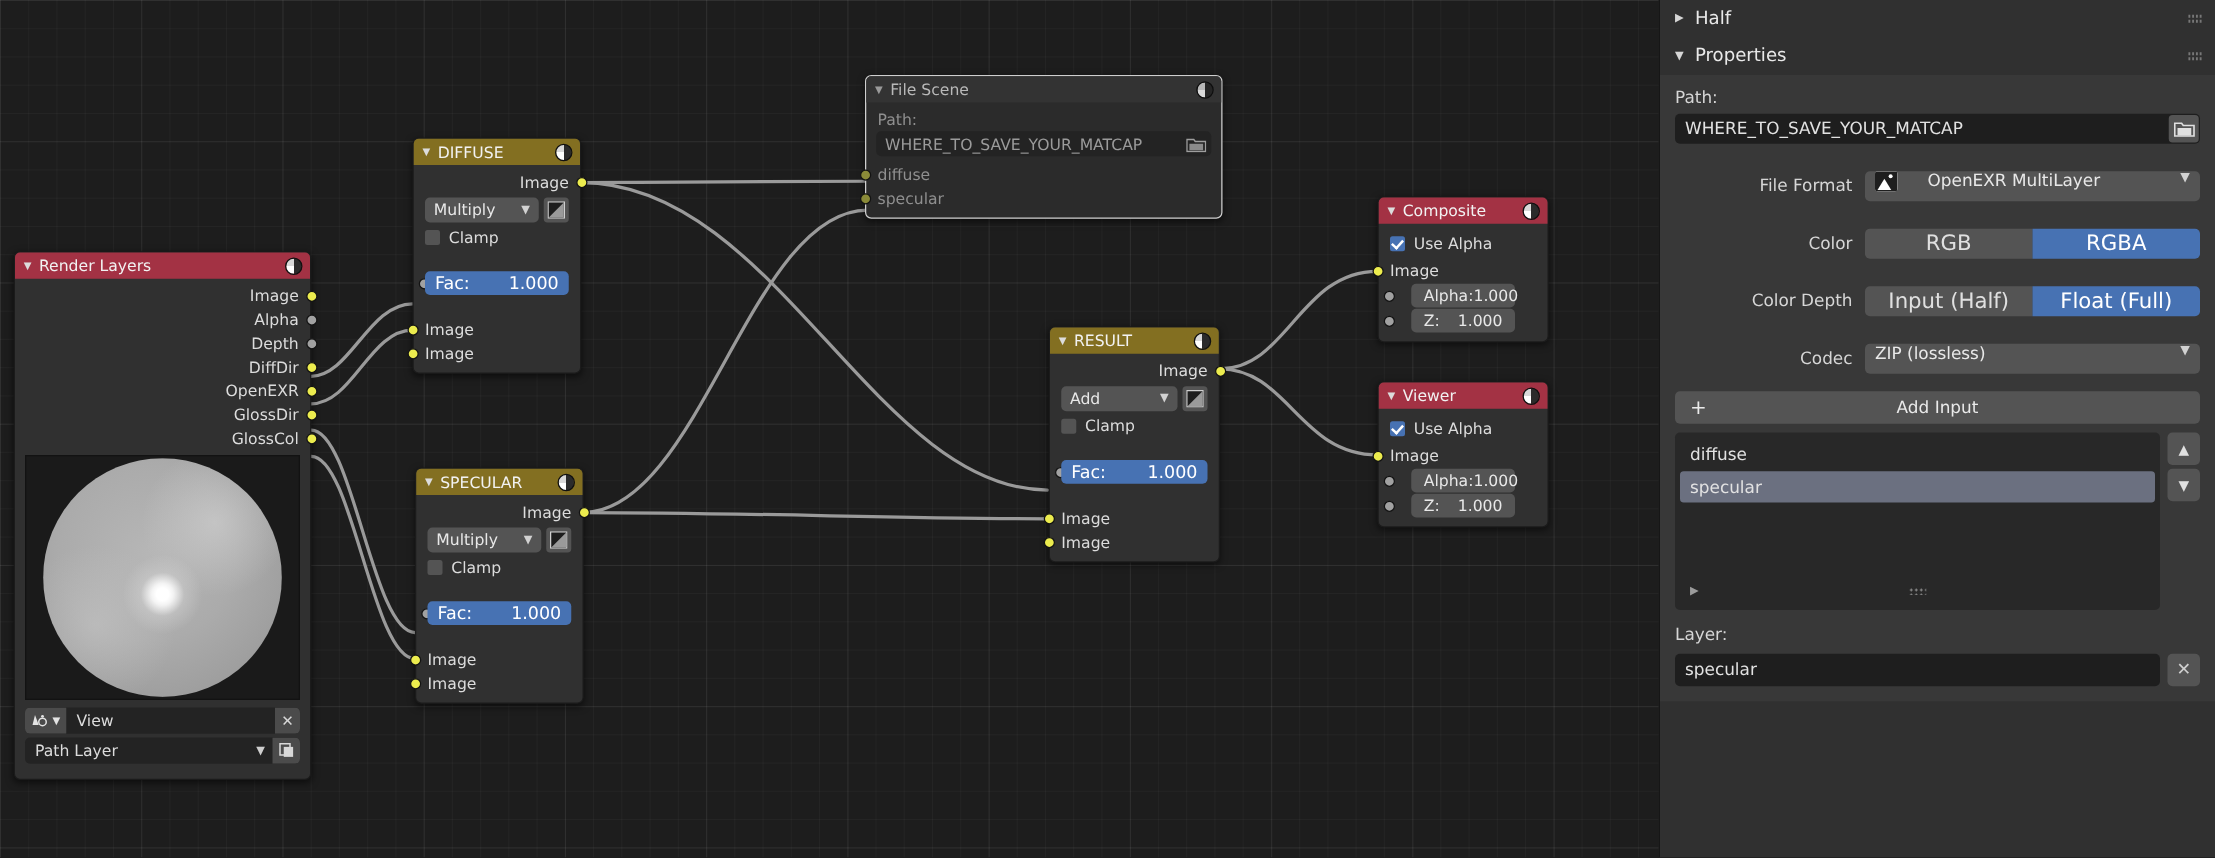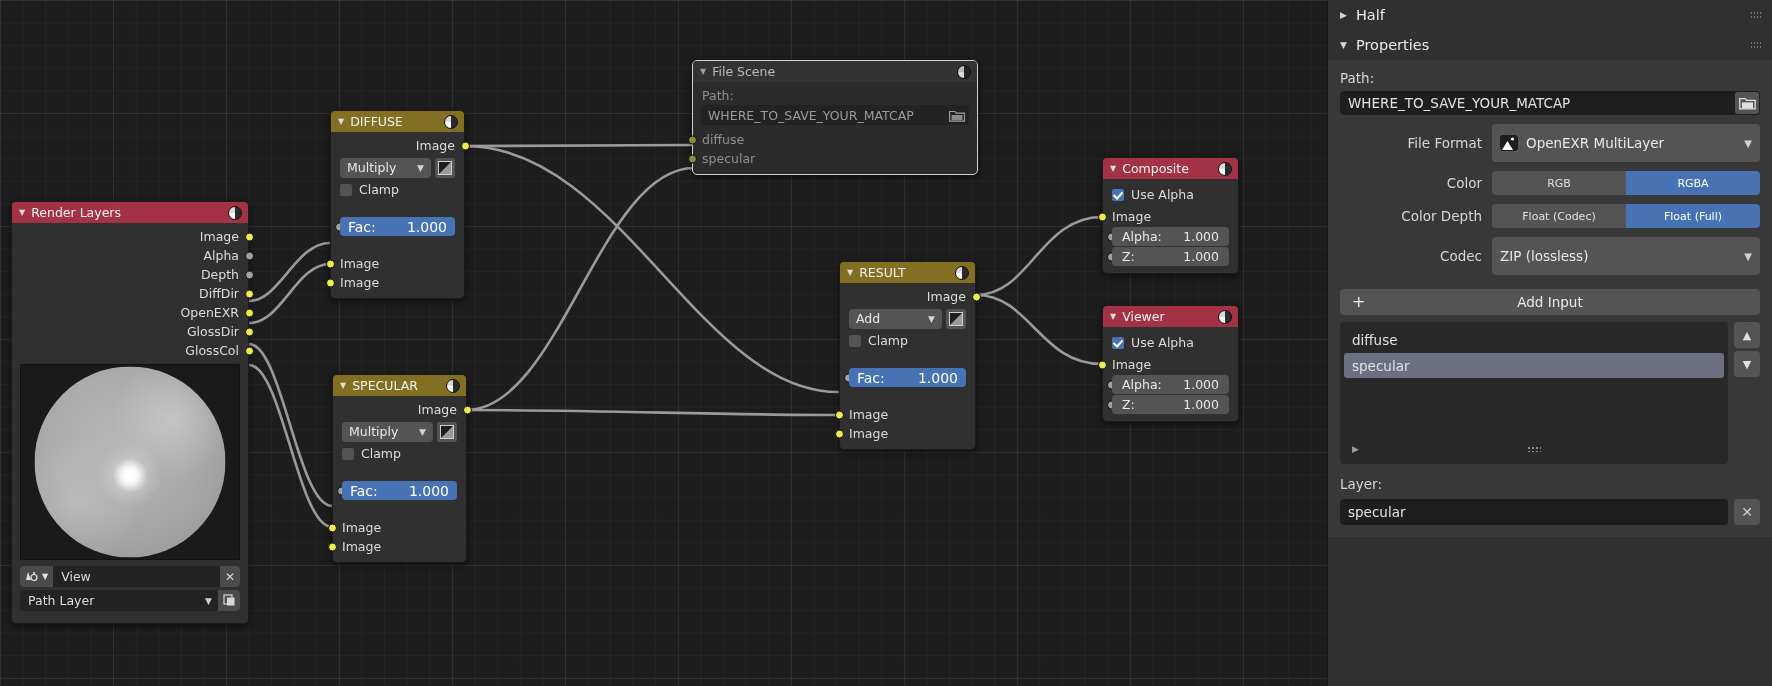--- a/index.html
+++ b/index.html
@@ -100,21 +100,21 @@
   .cbox.on:after {
     content:""; position:absolute; left:3px; top:1px; width:4px; height:7px;
     border:solid #fff; border-width:0 2px 2px 0; transform: rotate(42deg);
   }
   .slider {
     position: relative; height: 19px; margin: 18px 9px; border-radius: 4px;
     background: #4772b3; display:flex; align-items:center; justify-content:space-between;
     padding: 0 8px; font-size: 14px; color: #ffffff;
   }
   .valfield {
-    position: relative; height:19px; margin: 1px 9px; border-radius:4px;
+    position: relative; height:19px; margin: 1px 26px; border-radius:4px;
     background:#545454; display:flex; align-items:center; justify-content:space-between;
     padding: 0 10px; font-size:12.5px; color:#e8e8e8;
   }
   .textfield {
     height: 20px; margin: 0 8px; border-radius: 4px; background: #232323;
     display:flex; align-items:center; padding: 0 7px; font-size:12.5px; color:#9b9b9b;
     position:relative;
   }
   .textfield .fold {
     position:absolute; right:3px; top:2px; width:18px; height:16px;
@@ -174,36 +174,36 @@
   .panel-body { background:#383838; padding: 10px 12px 12px 12px; }
   .lbl { font-size: 13.5px; color: #d6d6d6; margin-bottom: 5px; }
   .sb-field {
     height: 24px; background:#1e1e1e; border-radius:4px; display:flex; align-items:center;
     padding: 0 8px; font-size:13.5px; color:#e2e2e2; position:relative;
   }
   .sb-field .fbtn {
     position:absolute; right:1px; top:1px; width:24px; height:22px; border-radius:3px;
     background:#545454; display:flex; align-items:center; justify-content:center;
   }
-  .proprow { display:flex; align-items:center; margin-top:9px; }
+  .proprow { display:flex; align-items:center; margin-top:22px; }
   .proplbl { width:152px; text-align:right; padding-right:10px; font-size:13.5px; color:#d6d6d6; }
   .propctl { flex:1; display:flex; gap:0; }
   .sel {
-    height: 38px; background:#545454; border-radius:4px; display:flex; align-items:center;
-    padding: 0 8px; font-size:13.5px; color:#e8e8e8; flex:1; gap:8px; position:relative;
+    height: 24px; background:#545454; border-radius:4px; display:flex; align-items:flex-start;
+    padding: 0 8px; font-size:13.5px; color:#e8e8e8; flex:1; gap:24px; position:relative;
   }
   .sel .chev2 { margin-left:auto; font-size:10px; color:#d2d2d2; }
   .fmt-icon {
     width:18px;height:16px;background:#d0d0d0;border-radius:2px;
     display:flex;align-items:flex-end;justify-content:center;overflow:hidden;position:relative;
   }
   .toggle-pair { display:flex; flex:1; }
   .tgl {
     flex:1; height:24px; display:flex; align-items:center; justify-content:center;
-    font-size:11px; background:#545454; color:#e0e0e0;
+    font-size:17px; background:#545454; color:#e0e0e0;
   }
   .tgl:first-child { border-radius:4px 0 0 4px; }
   .tgl:last-child  { border-radius:0 4px 4px 0; }
   .tgl.on { background:#4772b3; color:#ffffff; }
   .addbtn {
     height:26px; background:#545454; border-radius:4px; display:flex; align-items:center;
     justify-content:center; font-size:13.5px; color:#eaeaea; position:relative; margin-top:14px;
   }
   .addbtn .plus { position:absolute; left:12px; font-size:16px; color:#eaeaea; line-height:1;}
   .listwrap { display:flex; gap:6px; margin-top:7px; }
@@ -615,21 +615,21 @@
             <div class="tgl">RGB</div>
             <div class="tgl on">RGBA</div>
           </div>
         </div>
       </div>
 
       <div class="proprow">
         <div class="proplbl">Color Depth</div>
         <div class="propctl">
           <div class="toggle-pair">
-            <div class="tgl">Float (Codec)</div>
+            <div class="tgl">Input (Half)</div>
             <div class="tgl on">Float (Full)</div>
           </div>
         </div>
       </div>
 
       <div class="proprow">
         <div class="proplbl">Codec</div>
         <div class="propctl">
           <div class="sel">
             <span>ZIP (lossless)</span>

